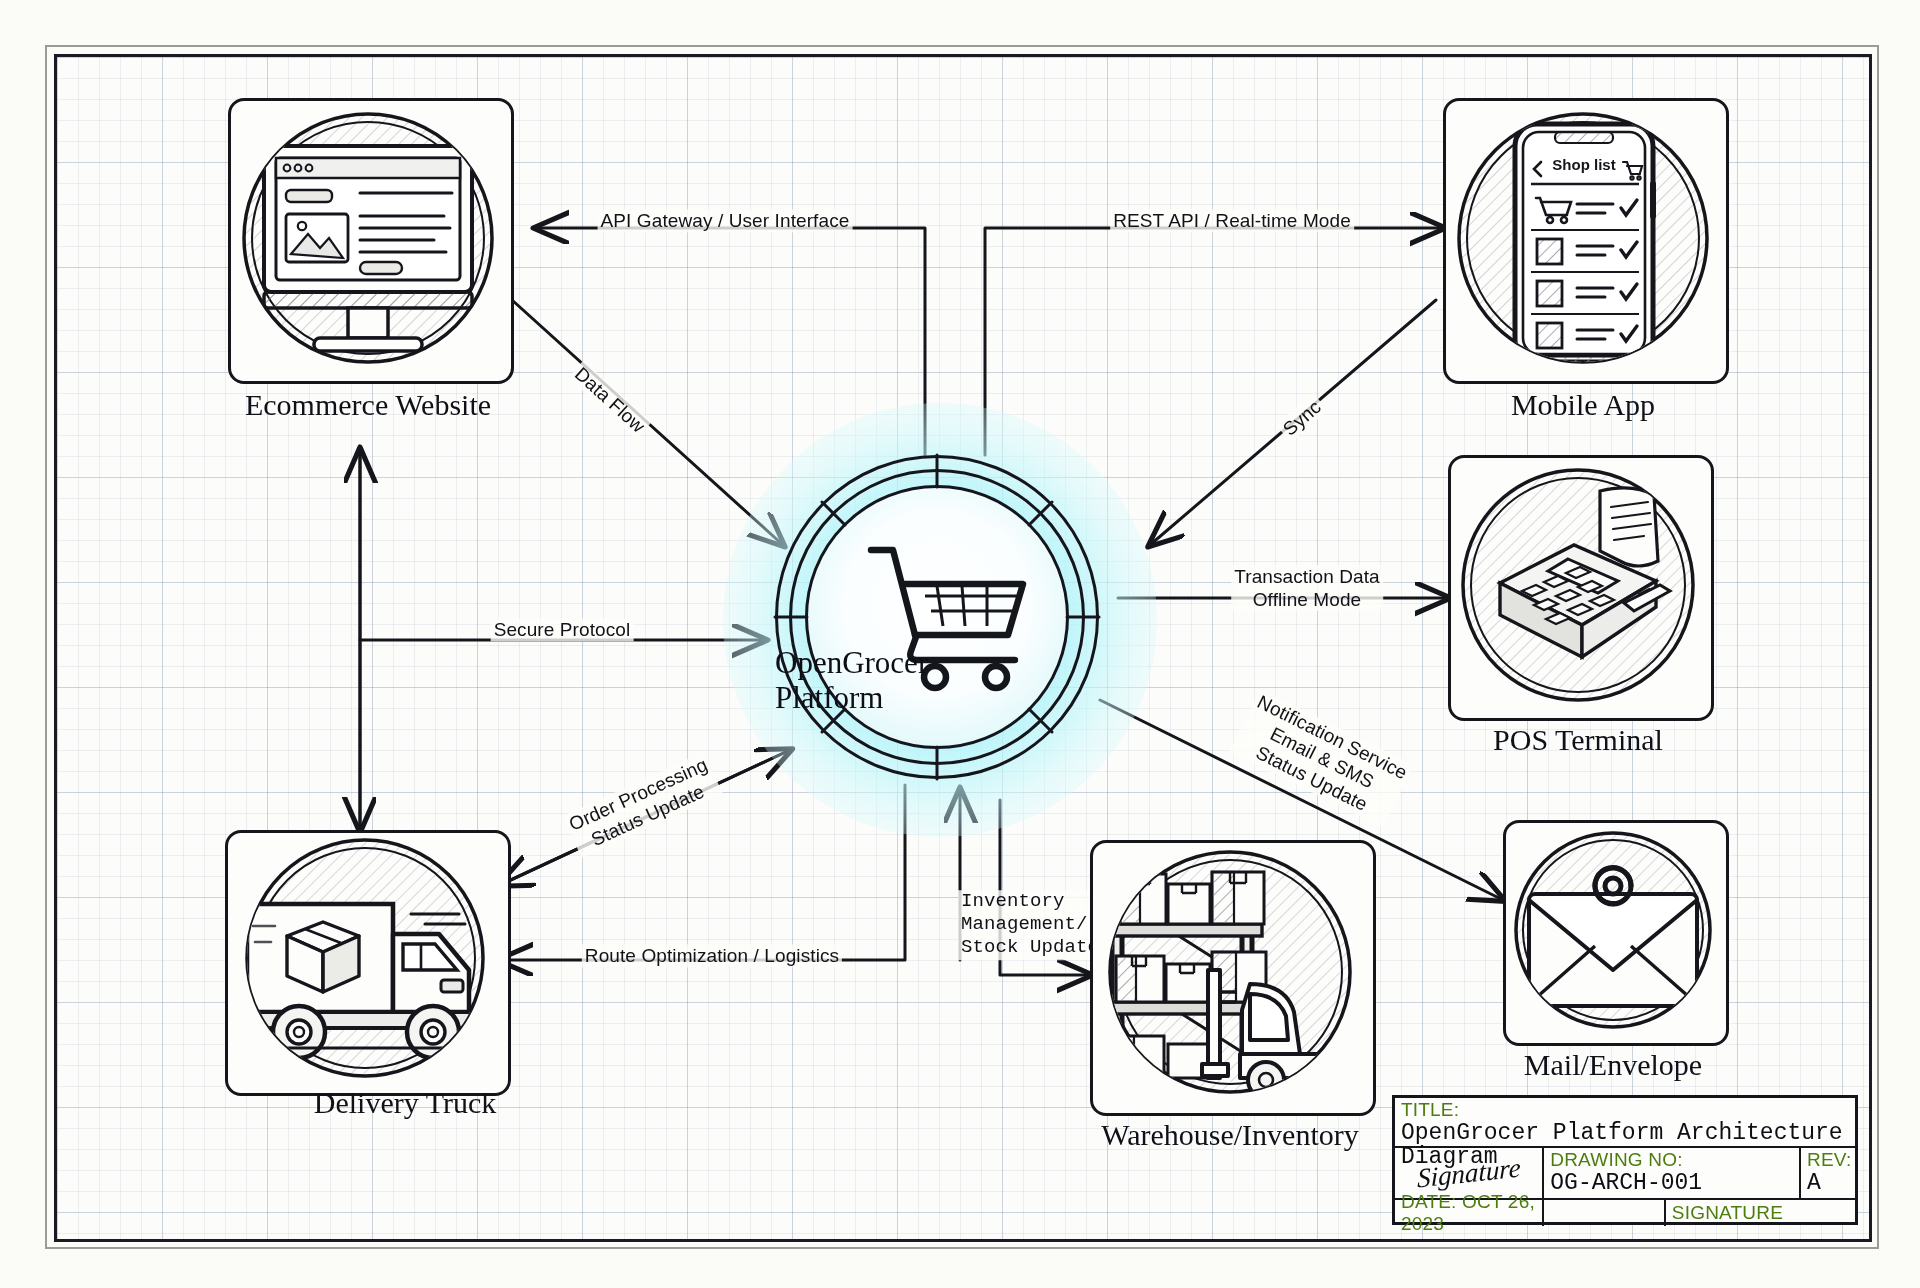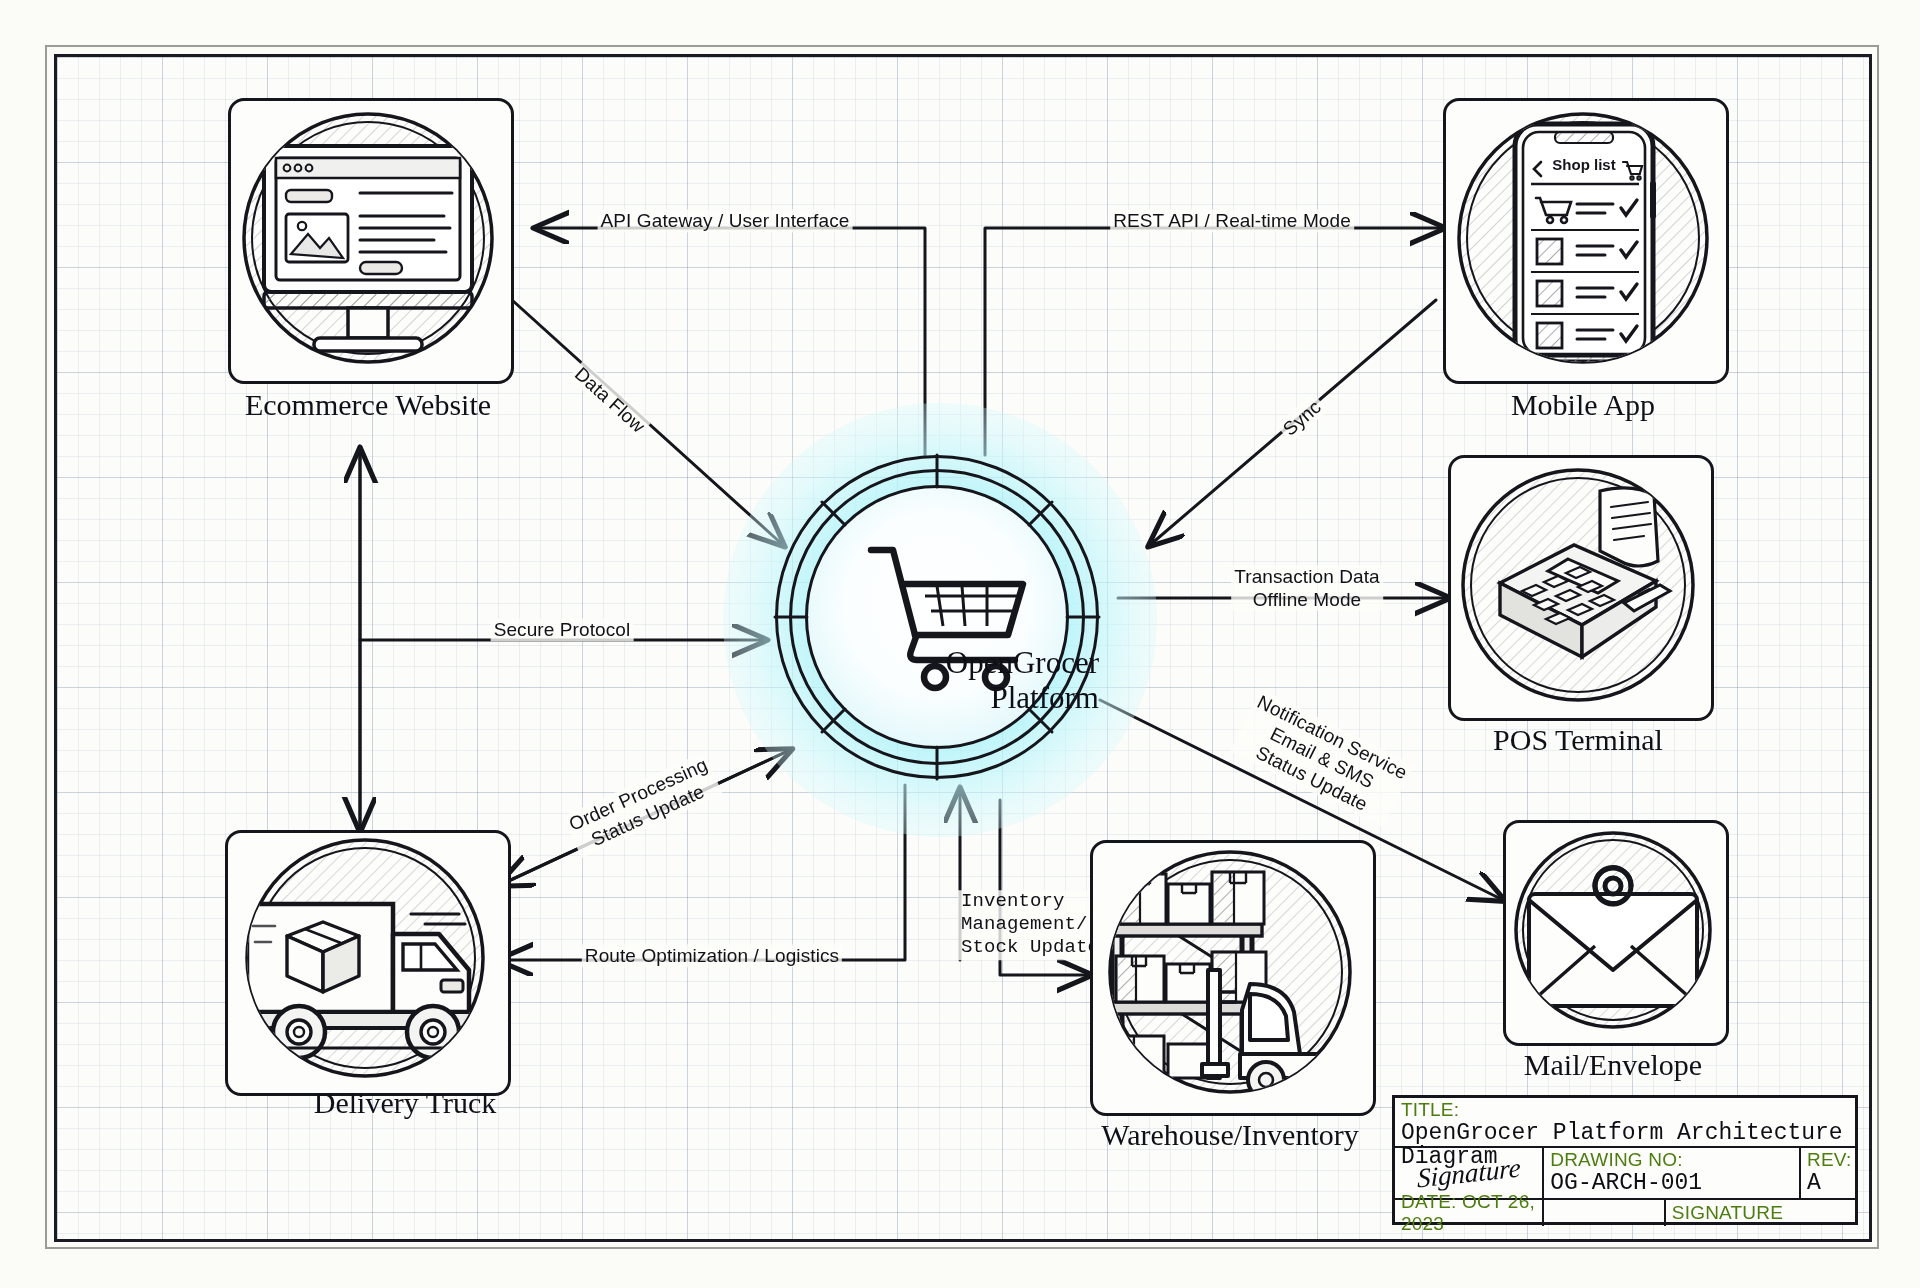--- a/index.html
+++ b/index.html
@@ -44,21 +44,21 @@
   .hub-glow{position:absolute;left:-52px;top:-52px;width:434px;height:434px;border-radius:50%;
     background:radial-gradient(circle,rgba(150,240,248,.95) 0%,rgba(176,244,250,.80) 42%,
       rgba(205,248,252,.46) 63%,rgba(231,252,254,.16) 80%,rgba(255,255,255,0) 92%);}
   .hub-ring1{position:absolute;left:0;top:0;width:324px;height:324px;border-radius:50%;
     border:3px solid #15151c;box-sizing:border-box;}
   .hub-ring2{position:absolute;left:14px;top:14px;width:296px;height:296px;border-radius:50%;
     border:3px solid #15151c;box-sizing:border-box;}
   .hub-ring3{position:absolute;left:30px;top:30px;width:264px;height:264px;border-radius:50%;
     border:3px solid #15151c;box-sizing:border-box;
     background:radial-gradient(circle at 50% 45%,#ffffff 0%,#fafeff 48%,#ddf7fa 82%,#c9f2f7 100%);}
-  .hub-text{position:absolute;left:0;top:191px;width:324px;text-align:right;
+  .hub-text{position:absolute;left:0;top:191px;width:324px;text-align:left;
     font-family:"Liberation Serif",serif;font-size:31px;line-height:1.12;color:#0e0e16;}
 
   
   #title-block{position:absolute;left:1392px;top:1095px;width:466px;height:130px;
     border:3px solid #15151c;background:#fdfdfb;box-sizing:border-box;
     font-family:"Liberation Sans",sans-serif;}
   .tb-row{display:flex;border-bottom:2px solid #15151c;box-sizing:border-box;}
   .tb-row:last-child{border-bottom:none;}
   .tb-cell{box-sizing:border-box;padding:1px 6px;border-right:2px solid #15151c;}
   .tb-cell:last-child{border-right:none;}

